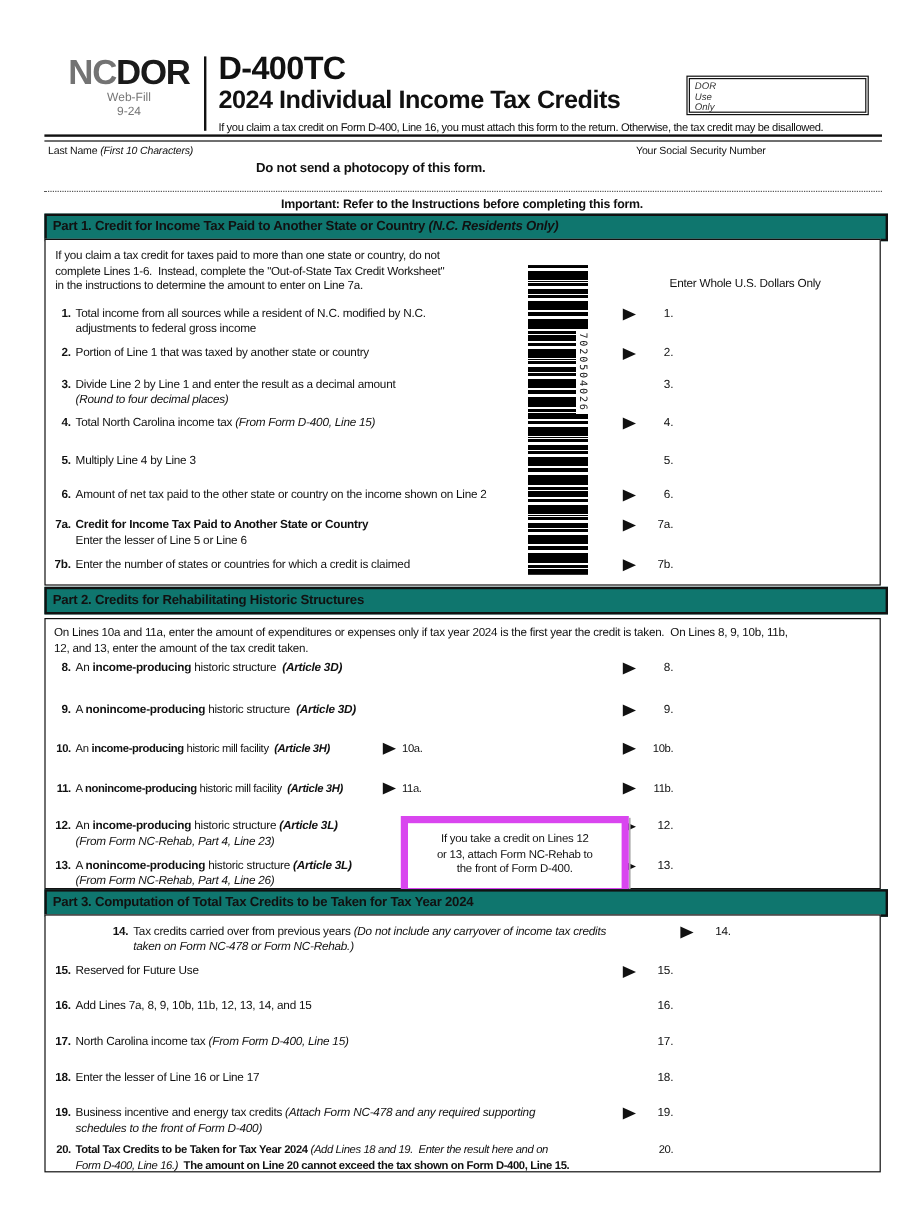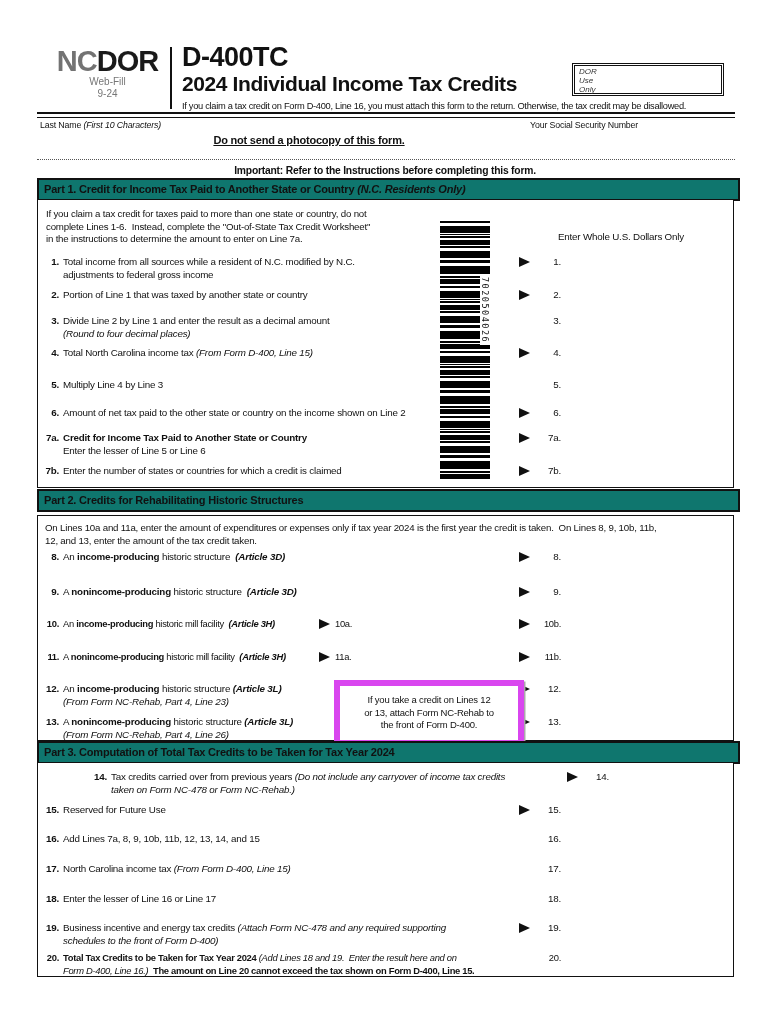--- a/index.html
+++ b/index.html
@@ -18,21 +18,21 @@
   .logo-sub{font-size:10px;color:#767676;line-height:12px;}
   .vdivider{left:170px;top:47px;width:2px;height:62px;background:#111;}
   .form-number{left:182px;top:42px;font-size:27px;font-weight:bold;letter-spacing:-0.5px;}
   .form-title{left:182px;top:72px;font-size:21px;font-weight:bold;letter-spacing:-0.4px;white-space:nowrap;}
   .attach-note{left:182px;top:101px;font-size:9.3px;letter-spacing:-0.3px;white-space:nowrap;border-bottom:0;}
   .dor-box{left:572px;top:63px;width:150px;height:31px;border:1.5px solid #111;}
   .dor-box-inner{position:absolute;inset:1px;border:1px solid #111;padding:1px 0 0 4px;
                  font-size:8px;font-style:italic;line-height:9px;color:#333;}
   .dbl-rule{left:37px;top:112px;width:698px;height:2.5px;border-top:2.5px solid #111;border-bottom:1.5px solid #111;}
   .field-label{font-size:8.8px;letter-spacing:-0.15px;white-space:nowrap;}
-  .no-photocopy{left:0;top:134px;width:618px;text-align:center;font-size:11px;font-weight:bold;letter-spacing:-0.2px;text-decoration:underline;}
+  .no-photocopy{left:0;top:134px;width:618px;text-align:center;font-size:11px;font-weight:bold;letter-spacing:-0.2px;}
   .dotted-rule{left:37px;top:159px;width:698px;border-top:1.5px dotted #555;}
   .important{left:0;top:165px;width:770px;text-align:center;font-size:10.3px;font-weight:bold;letter-spacing:-0.2px;}
 
   
   .part-header{left:37px;width:694px;height:15px;border:2px solid #111;background:#0f766e;
                font-size:11px;font-weight:bold;letter-spacing:-0.2px;padding:3px 0 1px 5px;white-space:nowrap;}
   .part-body{left:37px;width:695px;border:1.5px solid #111;background:#fff;}
 
   .introline{font-size:9.7px;letter-spacing:-0.2px;line-height:12.5px;white-space:pre;}
   .dollars-note{left:520px;top:31px;font-size:9.8px;letter-spacing:-0.2px;white-space:nowrap;}

